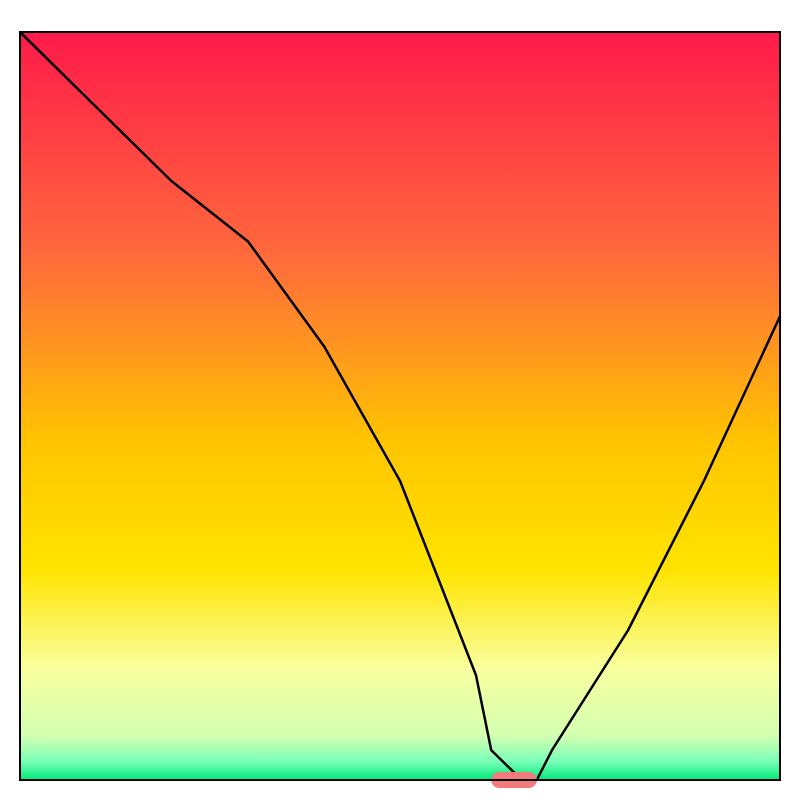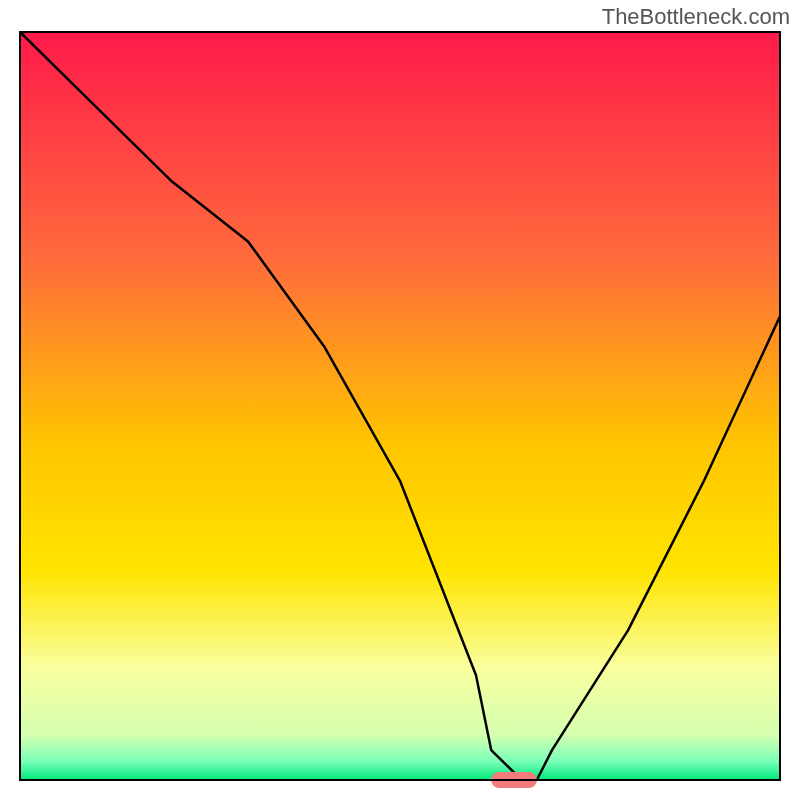--- a/index.html
+++ b/index.html
@@ -25,21 +25,20 @@
     z-index: 10;
   }
   svg {
     display: block;
   }
 </style>
 </head>
 <body>
 
 <div class="chart-container">
-  <div class="watermark">TheBottleneck.com</div>
   <svg id="chart-svg" width="800" height="800">
     <defs>
       <linearGradient id="bg-grad" x1="0" y1="0" x2="0" y2="1">
           <stop offset="0%" stop-color="#ff1a4a"></stop>
           <stop offset="30%" stop-color="#ff6a3c"></stop>
           <stop offset="55.00000000000001%" stop-color="#ffc500"></stop>
           <stop offset="72%" stop-color="#ffe400"></stop>
           <stop offset="85%" stop-color="#f9ff9e"></stop>
           <stop offset="94%" stop-color="#d4ffb0"></stop>
           <stop offset="97.5%" stop-color="#7affb8"></stop>

